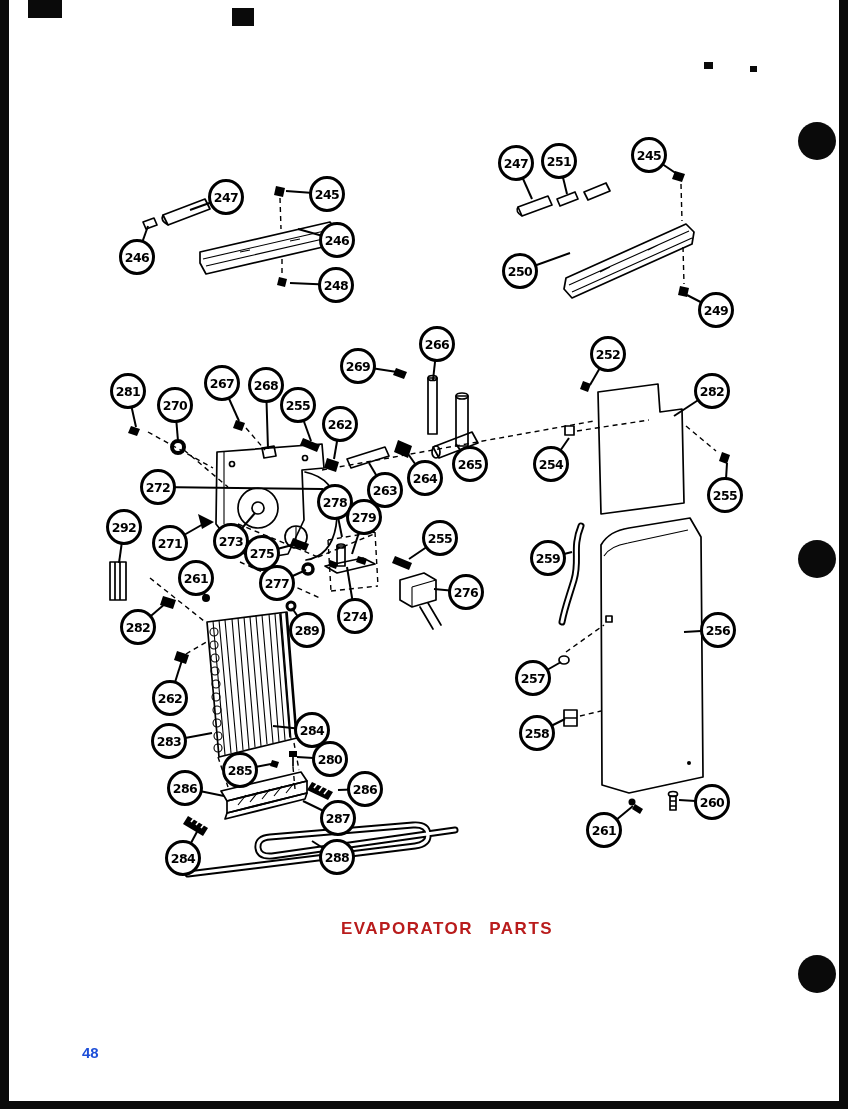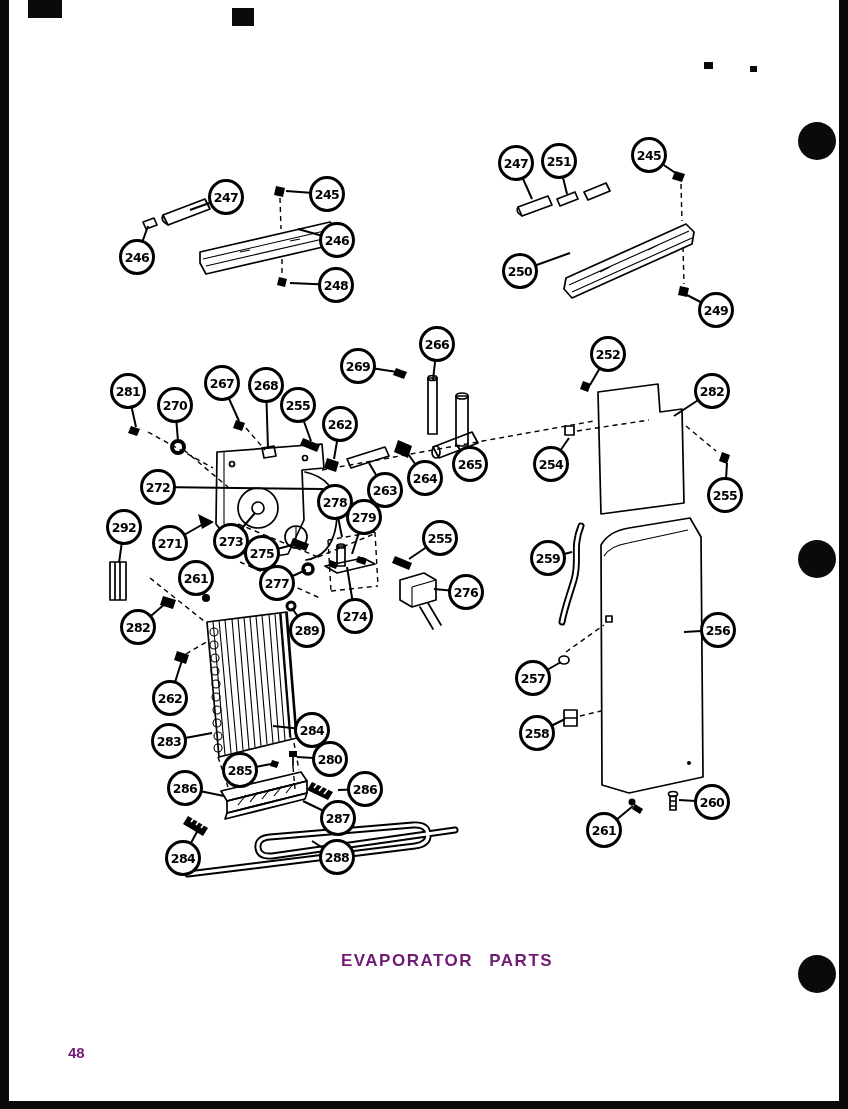--- a/index.html
+++ b/index.html
@@ -1,24 +1,24 @@
 <!DOCTYPE html>
 <html><head>
 <meta charset="utf-8">
 <style>
   html,body{margin:0;padding:0;background:#777;}
   #page{position:relative;width:848px;height:1109px;background:#ffffff;overflow:hidden;
         font-family:"Liberation Sans",sans-serif;}
   .strip{position:absolute;background:#0a0a0a;}
   .punch{position:absolute;width:38px;height:38px;border-radius:50%;background:#0a0a0a;}
   .mark{position:absolute;background:#0a0a0a;}
-  #title{position:absolute;left:447px;top:951px;transform:translateX(-50%);
+  #title{position:absolute;left:447px;top:919px;transform:translateX(-50%);
          font-size:17px;font-weight:bold;letter-spacing:1.5px;word-spacing:10px;
-         color:#701a75;white-space:nowrap;}
-  #pagenum{position:absolute;left:68px;top:1044px;font-size:15px;font-weight:bold;color:#701a75;}
+         color:#b91c1c;white-space:nowrap;}
+  #pagenum{position:absolute;left:82px;top:1044px;font-size:15px;font-weight:bold;color:#1d4ed8;}
   svg{position:absolute;left:0;top:0;}
   .part{stroke:#000;stroke-width:1.7;fill:none;stroke-linejoin:round;stroke-linecap:round;}
   .dk{fill:#000;stroke:none;}
   .dash{stroke:#000;stroke-width:1.4;fill:none;stroke-dasharray:5 4;}
   .thin{stroke:#000;stroke-width:1.1;fill:none;}
   .tube-outer{stroke:#000;stroke-width:7;fill:none;stroke-linejoin:round;stroke-linecap:round;}
   .tube-inner{stroke:#fff;stroke-width:3.2;fill:none;stroke-linejoin:round;stroke-linecap:round;}
   .leader{stroke:#000;stroke-width:2;}
   .bubble{fill:#fff;stroke:#000;stroke-width:3;}
   .bubble-label{font-family:"DejaVu Sans",sans-serif;font-size:12.5px;font-weight:bold;

